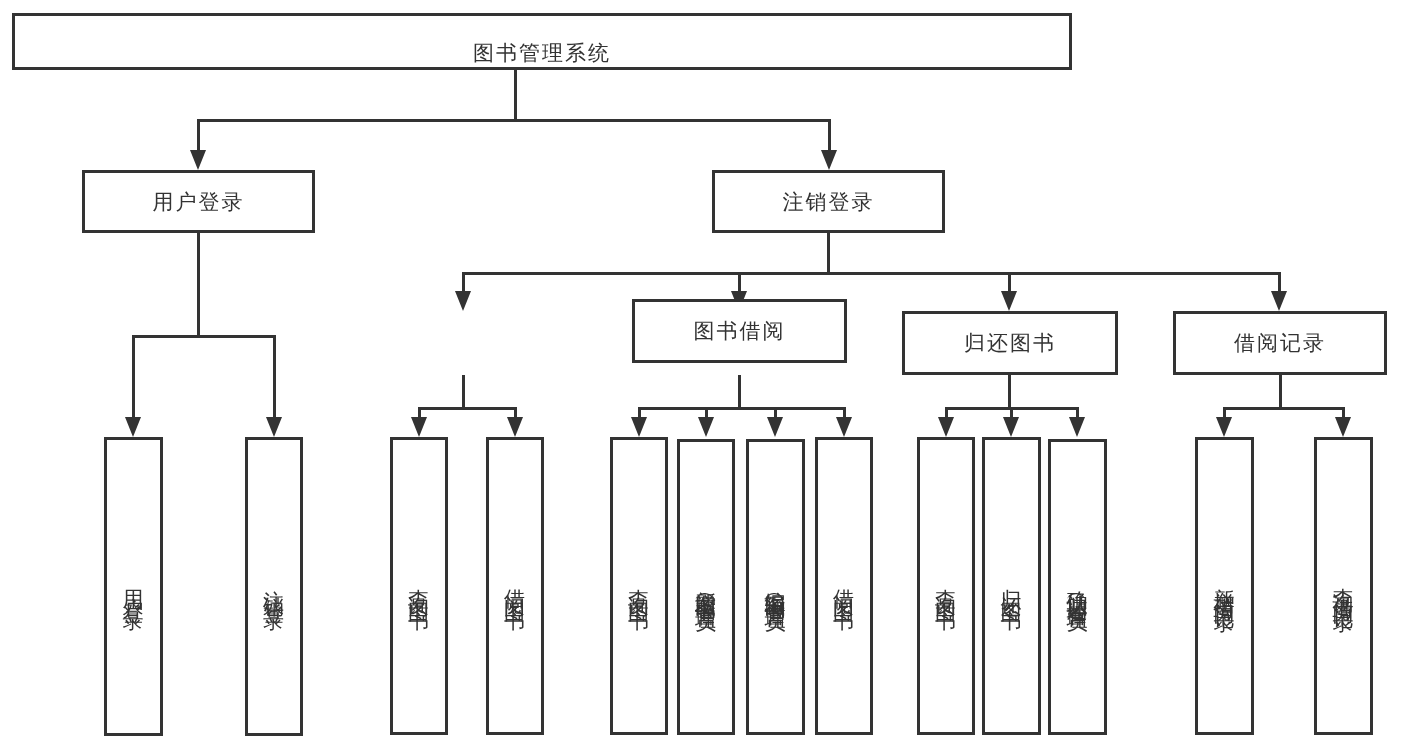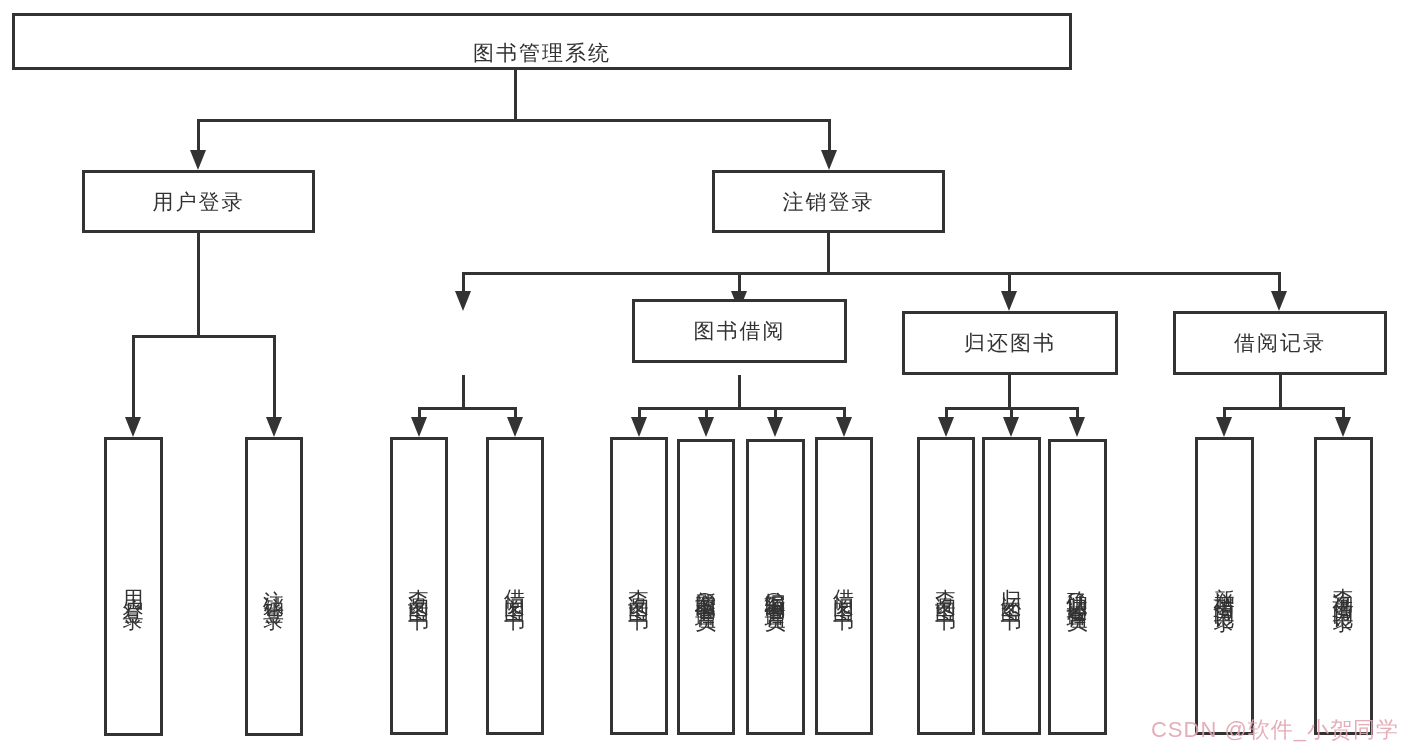--- a/index.html
+++ b/index.html
@@ -185,15 +185,14 @@
     <span style="letter-spacing:3px;">确认归还（管理员）</span>
   </div>
 
   <div class="box v" style="left:1195px; top:437px; width:59px; height:298px;">
     <span style="letter-spacing:5px;">新增借阅记录</span>
   </div>
   <div class="box v" style="left:1314px; top:437px; width:59px; height:298px;">
     <span style="letter-spacing:5px;">查询借阅记录</span>
   </div>
 
-  <div id="watermark" style="color: rgb(226, 166, 178);">CSDN @软件_小贺同学</div>
 
 </div>
 
 </body></html>

